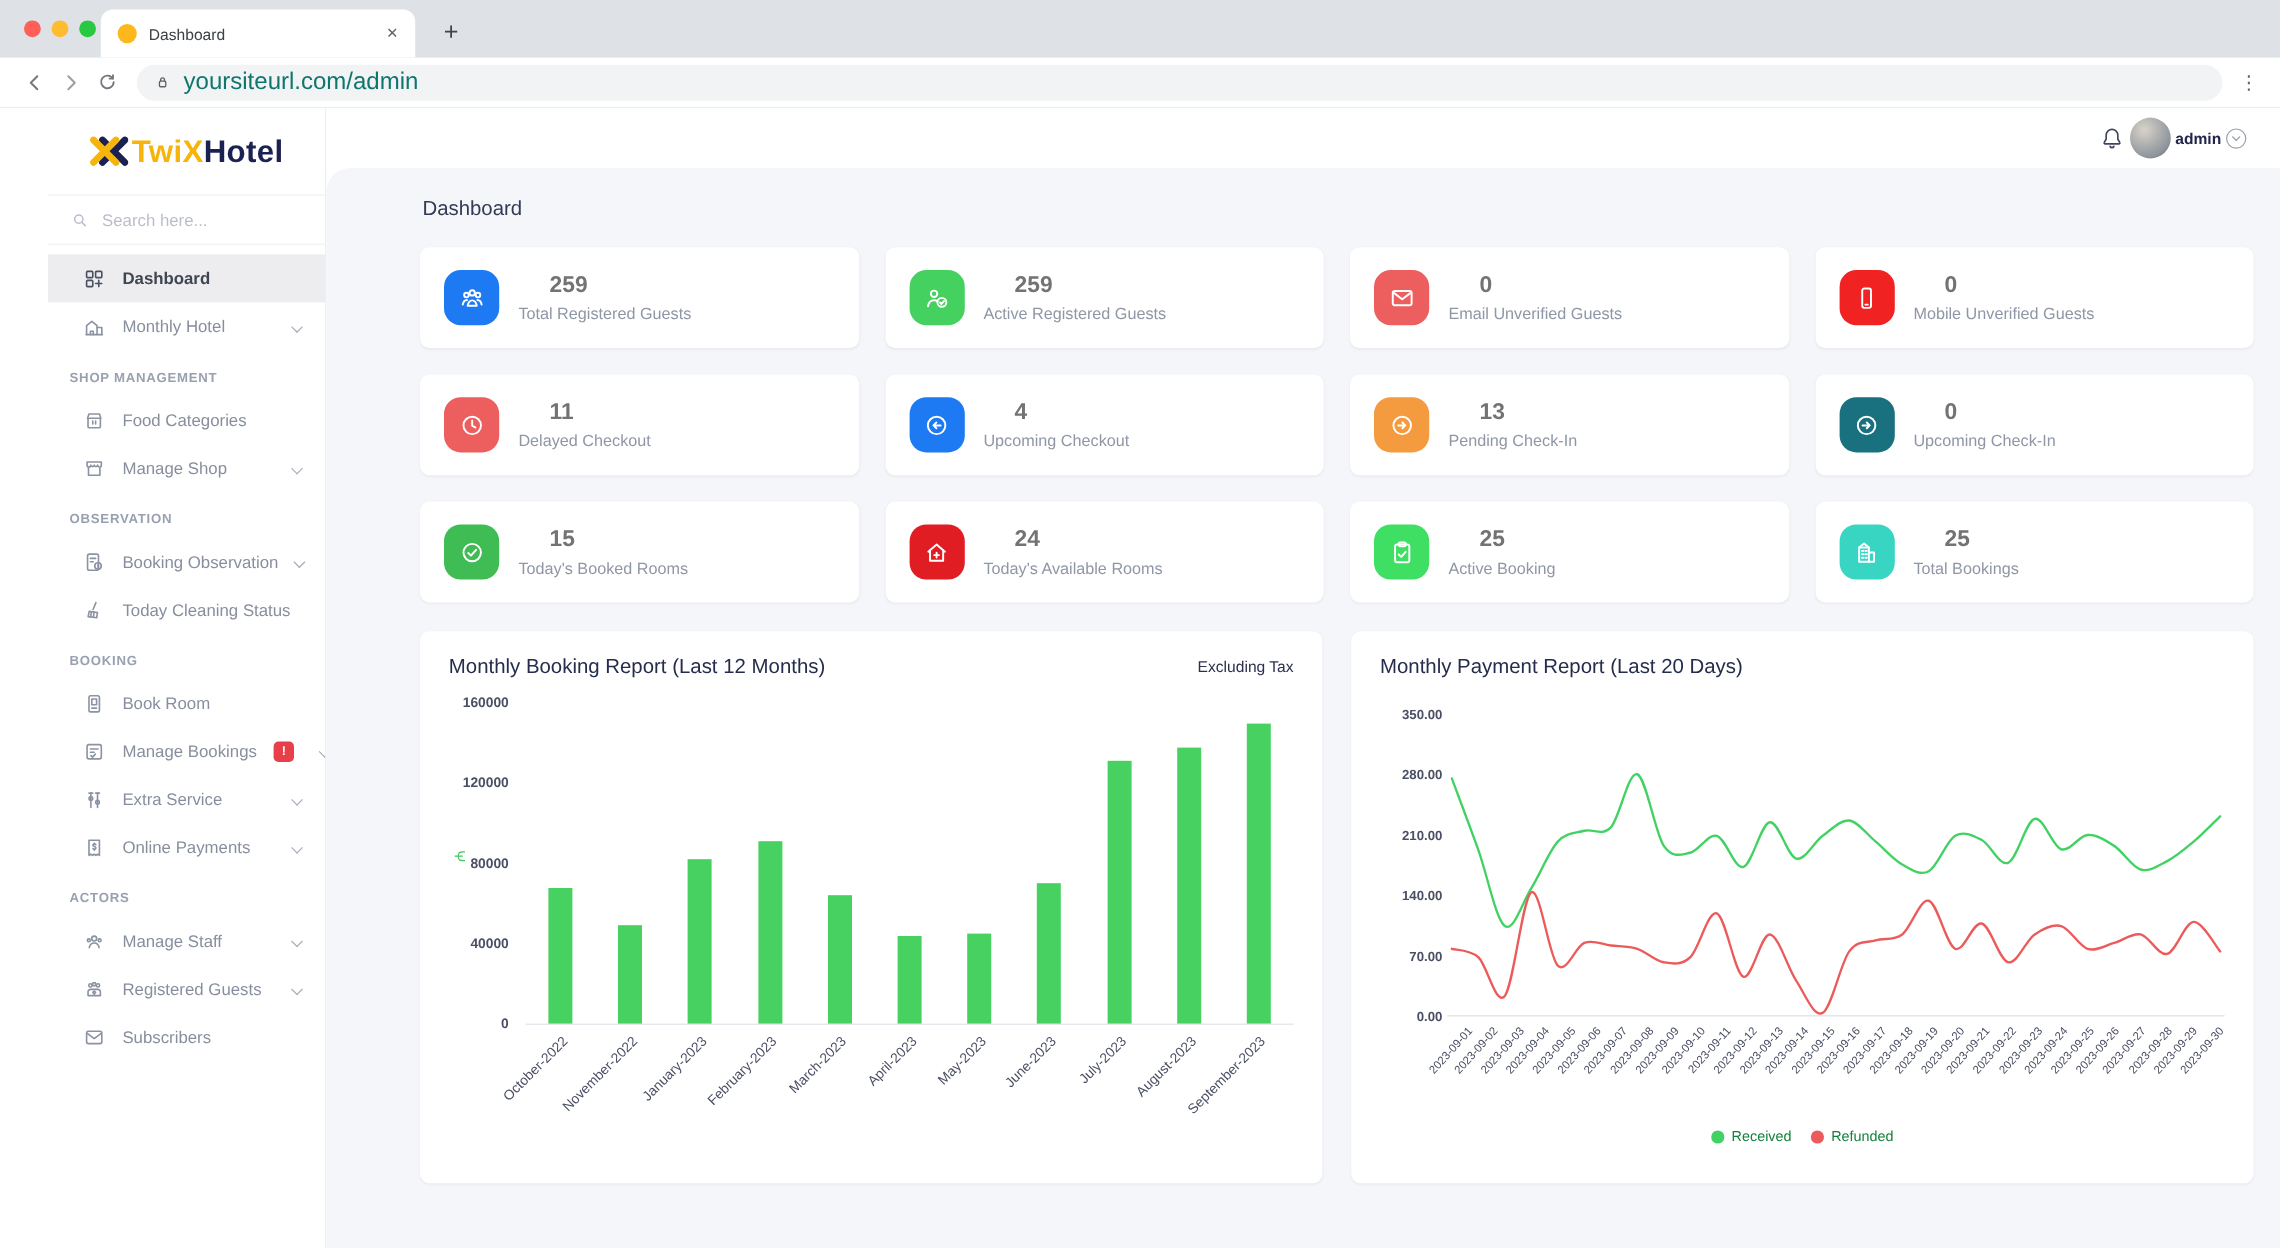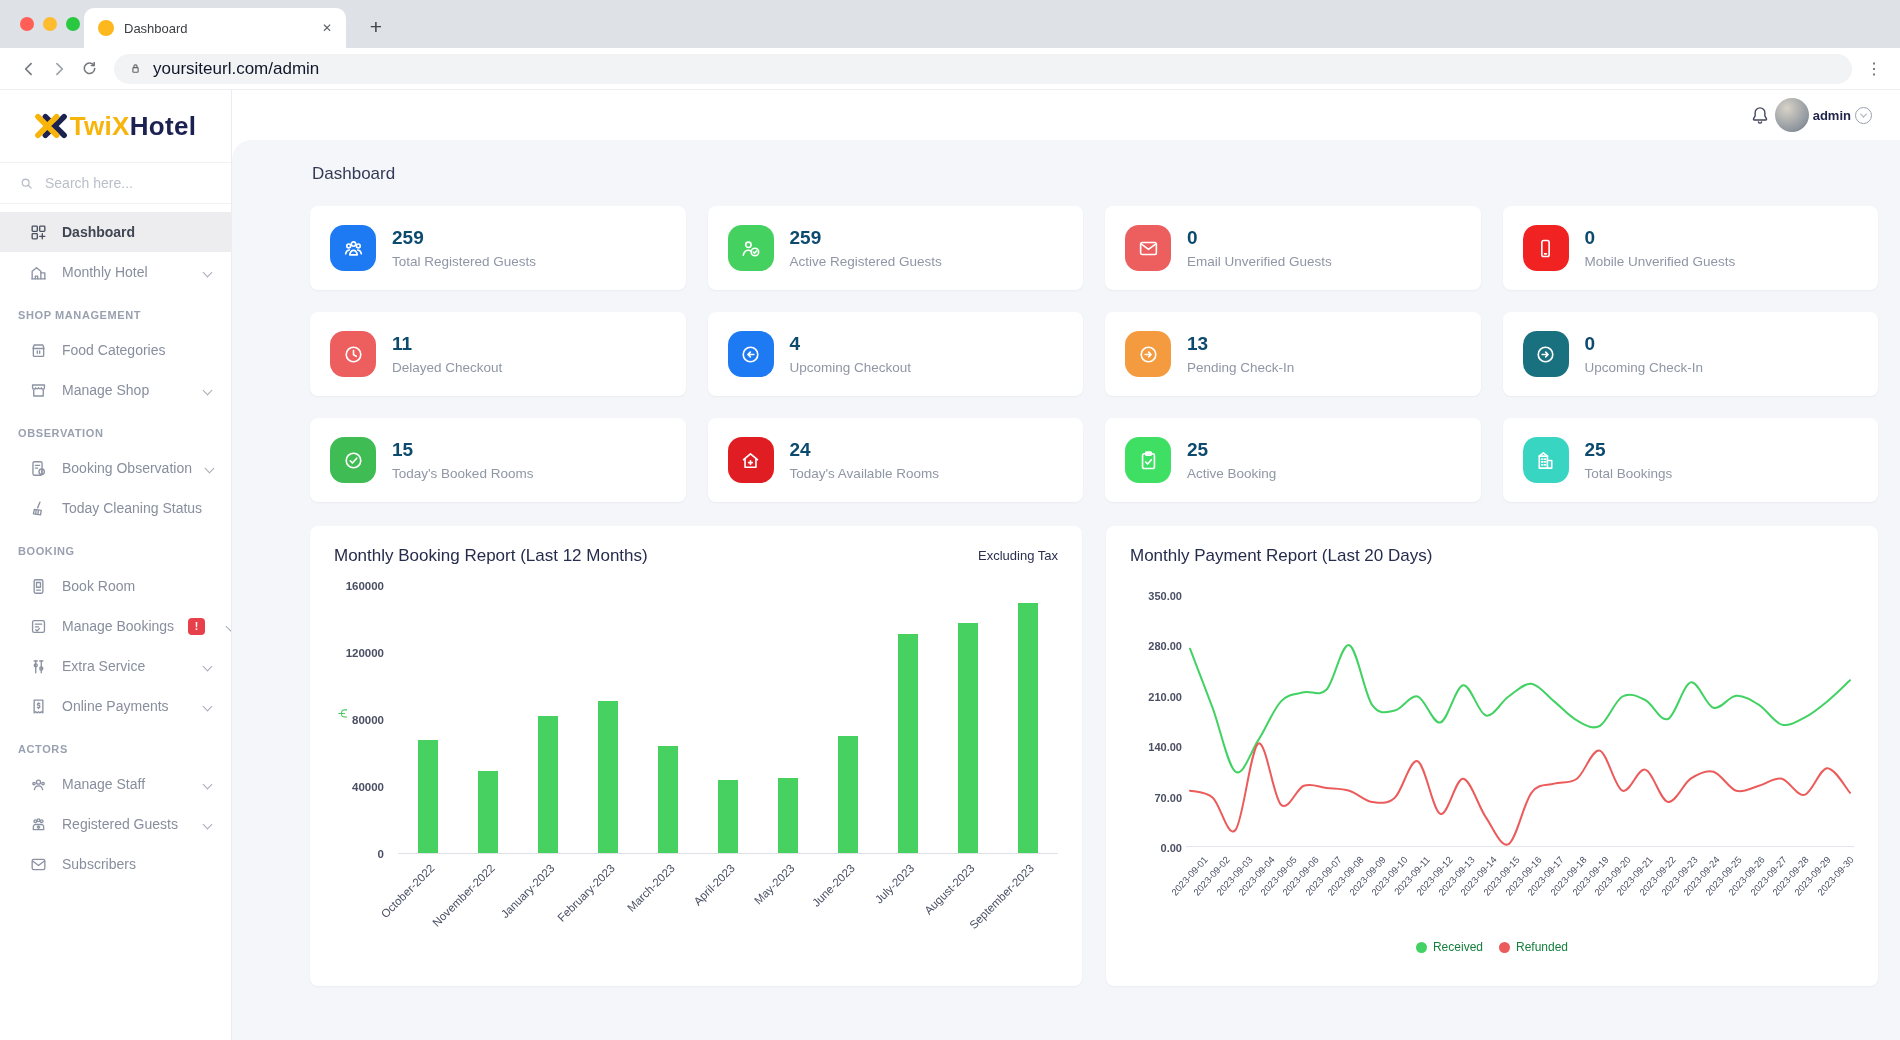--- a/index.html
+++ b/index.html
@@ -12,25 +12,25 @@
   .tdot { width:14px; height:14px; border-radius:50%; }
   .tab { margin-left:84px; width:262px; height:40px; background:#fff; border-radius:10px 10px 0 0; display:flex; align-items:center; padding:0 14px; gap:10px; }
   .favicon { width:16px; height:16px; border-radius:50%; flex:none; }
   .tab-title { font-size:13px; color:#3c4043; flex:1; white-space:nowrap; }
   .tab-close { color:#5f6368; font-size:12px; }
   .newtab { margin-left:16px; margin-bottom:7px; width:28px; height:28px; display:flex; align-items:center; justify-content:center; color:#444; font-size:21px; border-radius:50%; }
   .toolbar { height:42px; background:#fff; display:flex; align-items:center; padding:0 14px; border-bottom:1px solid #eceef1; }
   .nav-btn { width:30px; height:30px; display:flex; align-items:center; justify-content:center; color:#75797e; flex:none; }
   .nav-btn.fwd { color:#9aa0a6; }
   .urlbar { flex:1; height:30px; background:#f1f3f4; border-radius:15px; display:flex; align-items:center; padding:0 14px; gap:10px; margin:0 10px; }
-  .url-text { font-size:17px; color:#0f172a; }
+  .url-text { font-size:20px; color:#0f766e; }
   .kebab { width:24px; display:flex; justify-content:center; color:#5f6368; font-size:16px; }
 
   
-  .app { display:flex; height:950px; }
+  .app { display:flex; height:950px;padding-left:40px; }
   .sidebar { width:232px; background:#fff; border-right:1px solid #ececf0; display:flex; flex-direction:column; flex:none; }
   .logo-row { height:72px; display:flex; align-items:center; justify-content:center; gap:3px; flex:none; }
   .logo-text { font-size:26px; font-weight:bold; letter-spacing:.3px; }
   .logo-twix { color:#f7b50c; }
   .logo-hotel { color:#1b2150; }
   .search-row { height:42px; border-top:1px solid #f0f1f4; border-bottom:1px solid #f0f1f4; display:flex; align-items:center; padding:0 18px; gap:10px; flex:none; color:#b9bec9; }
   .search-input { border:none; outline:none; background:transparent; font-size:14px; color:#6a7080; width:150px; font-family:inherit; }
   .search-input::placeholder { color:#b9bec9; }
   .nav { flex:1; overflow:hidden; padding-top:8px; }
   .nav-item { height:40px; display:flex; align-items:center; padding:0 16px 0 28px; gap:14px; color:#878e9d; font-size:14px; cursor:default; }
@@ -49,21 +49,21 @@
   .admin-name { font-size:13px; font-weight:bold; color:#21254c; }
   .acct-chev { width:17px; height:17px; border:1.4px solid #9aa1ae; border-radius:50%; display:flex; align-items:center; justify-content:center; }
   .acct-chev i { width:5px; height:5px; border-right:1.4px solid #9aa1ae; border-bottom:1.4px solid #9aa1ae; transform:rotate(45deg) translate(-1px,-1px); }
 
   .content { flex:1; background:#f5f6fa; border-top-left-radius:20px; padding:20px 22px 22px 78px; overflow:hidden; }
   .page-title { font-size:17px; color:#333a55; font-weight:500; margin:4px 0 22px 2px; }
 
   .cards { display:grid; grid-template-columns:repeat(4,1fr); gap:22px; margin-bottom:24px; }
   .scard { background:#fff; border-radius:8px; height:84px; display:flex; align-items:center; padding:0 20px; gap:16px; box-shadow:0 1px 2px rgba(20,30,60,.05); }
   .scard-ic { width:46px; height:46px; border-radius:14px; display:flex; align-items:center; justify-content:center; flex:none; }
-  .scard-val { font-size:19px; font-weight:bold; color:#0c4a6e; line-height:1.2; }
+  .scard-val { font-size:19px; font-weight:bold; color:#737373; line-height:1.2;margin-left:26px; }
   .scard-label { font-size:13.5px; color:#8f96a5; margin-top:4px; white-space:nowrap; }
 
   .charts { display:flex; gap:24px; height:460px; }
   .chart-card { flex:1; background:#fff; border-radius:8px; padding:20px 24px; box-shadow:0 1px 2px rgba(20,30,60,.05); display:flex; flex-direction:column; min-width:0; }
   .chart-head { display:flex; justify-content:space-between; align-items:flex-start; }
   .chart-title { font-size:17px; color:#262c4c; font-weight:500; }
   .chart-note { font-size:13px; color:#2b3050; font-weight:500; padding-top:2px; }
 
   .bar-area { display:flex; height:268px; margin-top:20px; }
   .y-col { width:64px; position:relative; flex:none; }

